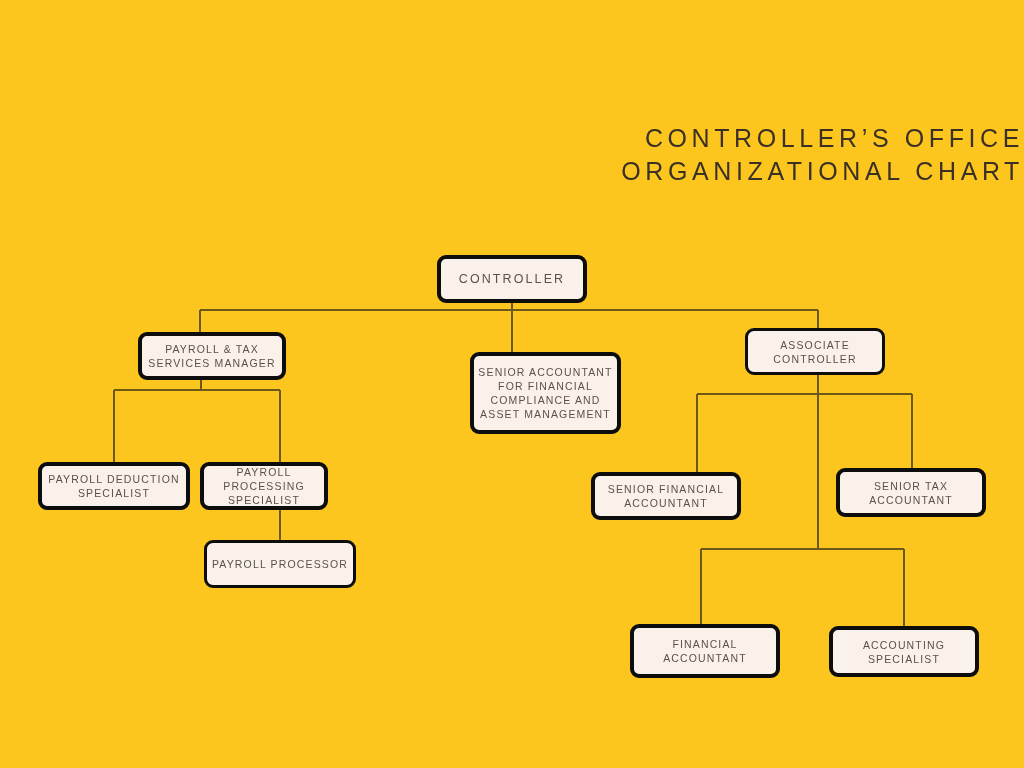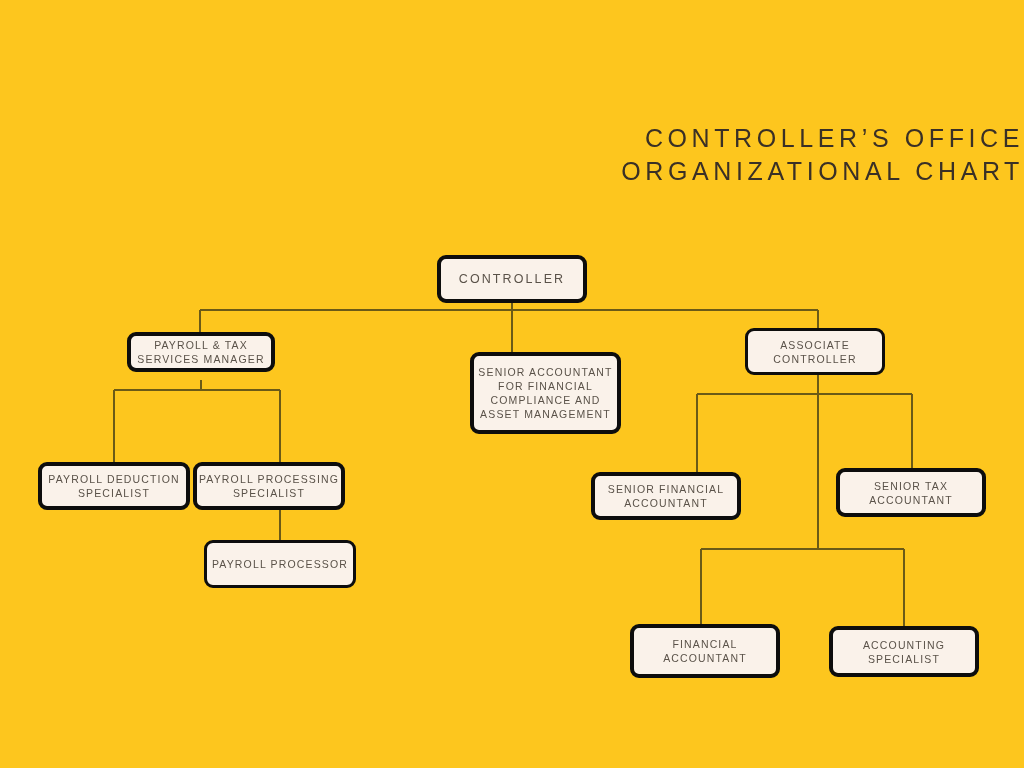--- a/index.html
+++ b/index.html
@@ -97,35 +97,35 @@
       <path d="M697,394 L697,472"></path>
       <path d="M912,394 L912,468"></path>
       <path d="M701,549 L904,549"></path>
       <path d="M701,549 L701,624"></path>
       <path d="M904,549 L904,626"></path>
     </g>
   </svg>
 
   <div class="node lg thick" style="left:437px; top:255px; width:150px; height:48px;">CONTROLLER</div>
 
-  <div class="node thick" style="left:127px; top:332px; width:148px; height:40px;">PAYROLL &amp; TAX
+  <div class="node thick" style="left:138px; top:332px; width:148px; height:48px;">PAYROLL &amp; TAX
 SERVICES MANAGER</div>
 
   <div class="node thick" style="left:434px; top:352px; width:151px; height:82px;margin-left:36px;">SENIOR ACCOUNTANT
 FOR FINANCIAL
 COMPLIANCE AND
 ASSET MANAGEMENT</div>
 
   <div class="node" style="left:745px; top:328px; width:140px; height:47px;">ASSOCIATE
 CONTROLLER</div>
 
   <div class="node thick" style="left:38px; top:462px; width:152px; height:48px;">PAYROLL DEDUCTION
 SPECIALIST</div>
 
-  <div class="node thick" style="left:193px; top:462px; width:152px; height:48px;text-align:center;">PAYROLL PROCESSING
+  <div class="node thick" style="left:200px; top:462px; width:128px; height:48px;text-align:center;">PAYROLL PROCESSING
 SPECIALIST</div>
 
   <div class="node thick" style="left:591px; top:472px; width:150px; height:48px;">SENIOR FINANCIAL
 ACCOUNTANT</div>
 
   <div class="node thick" style="left:836px; top:468px; width:150px; height:49px;">SENIOR TAX
 ACCOUNTANT</div>
 
   <div class="node" style="left:204px; top:540px; width:152px; height:48px;">PAYROLL PROCESSOR</div>
 

